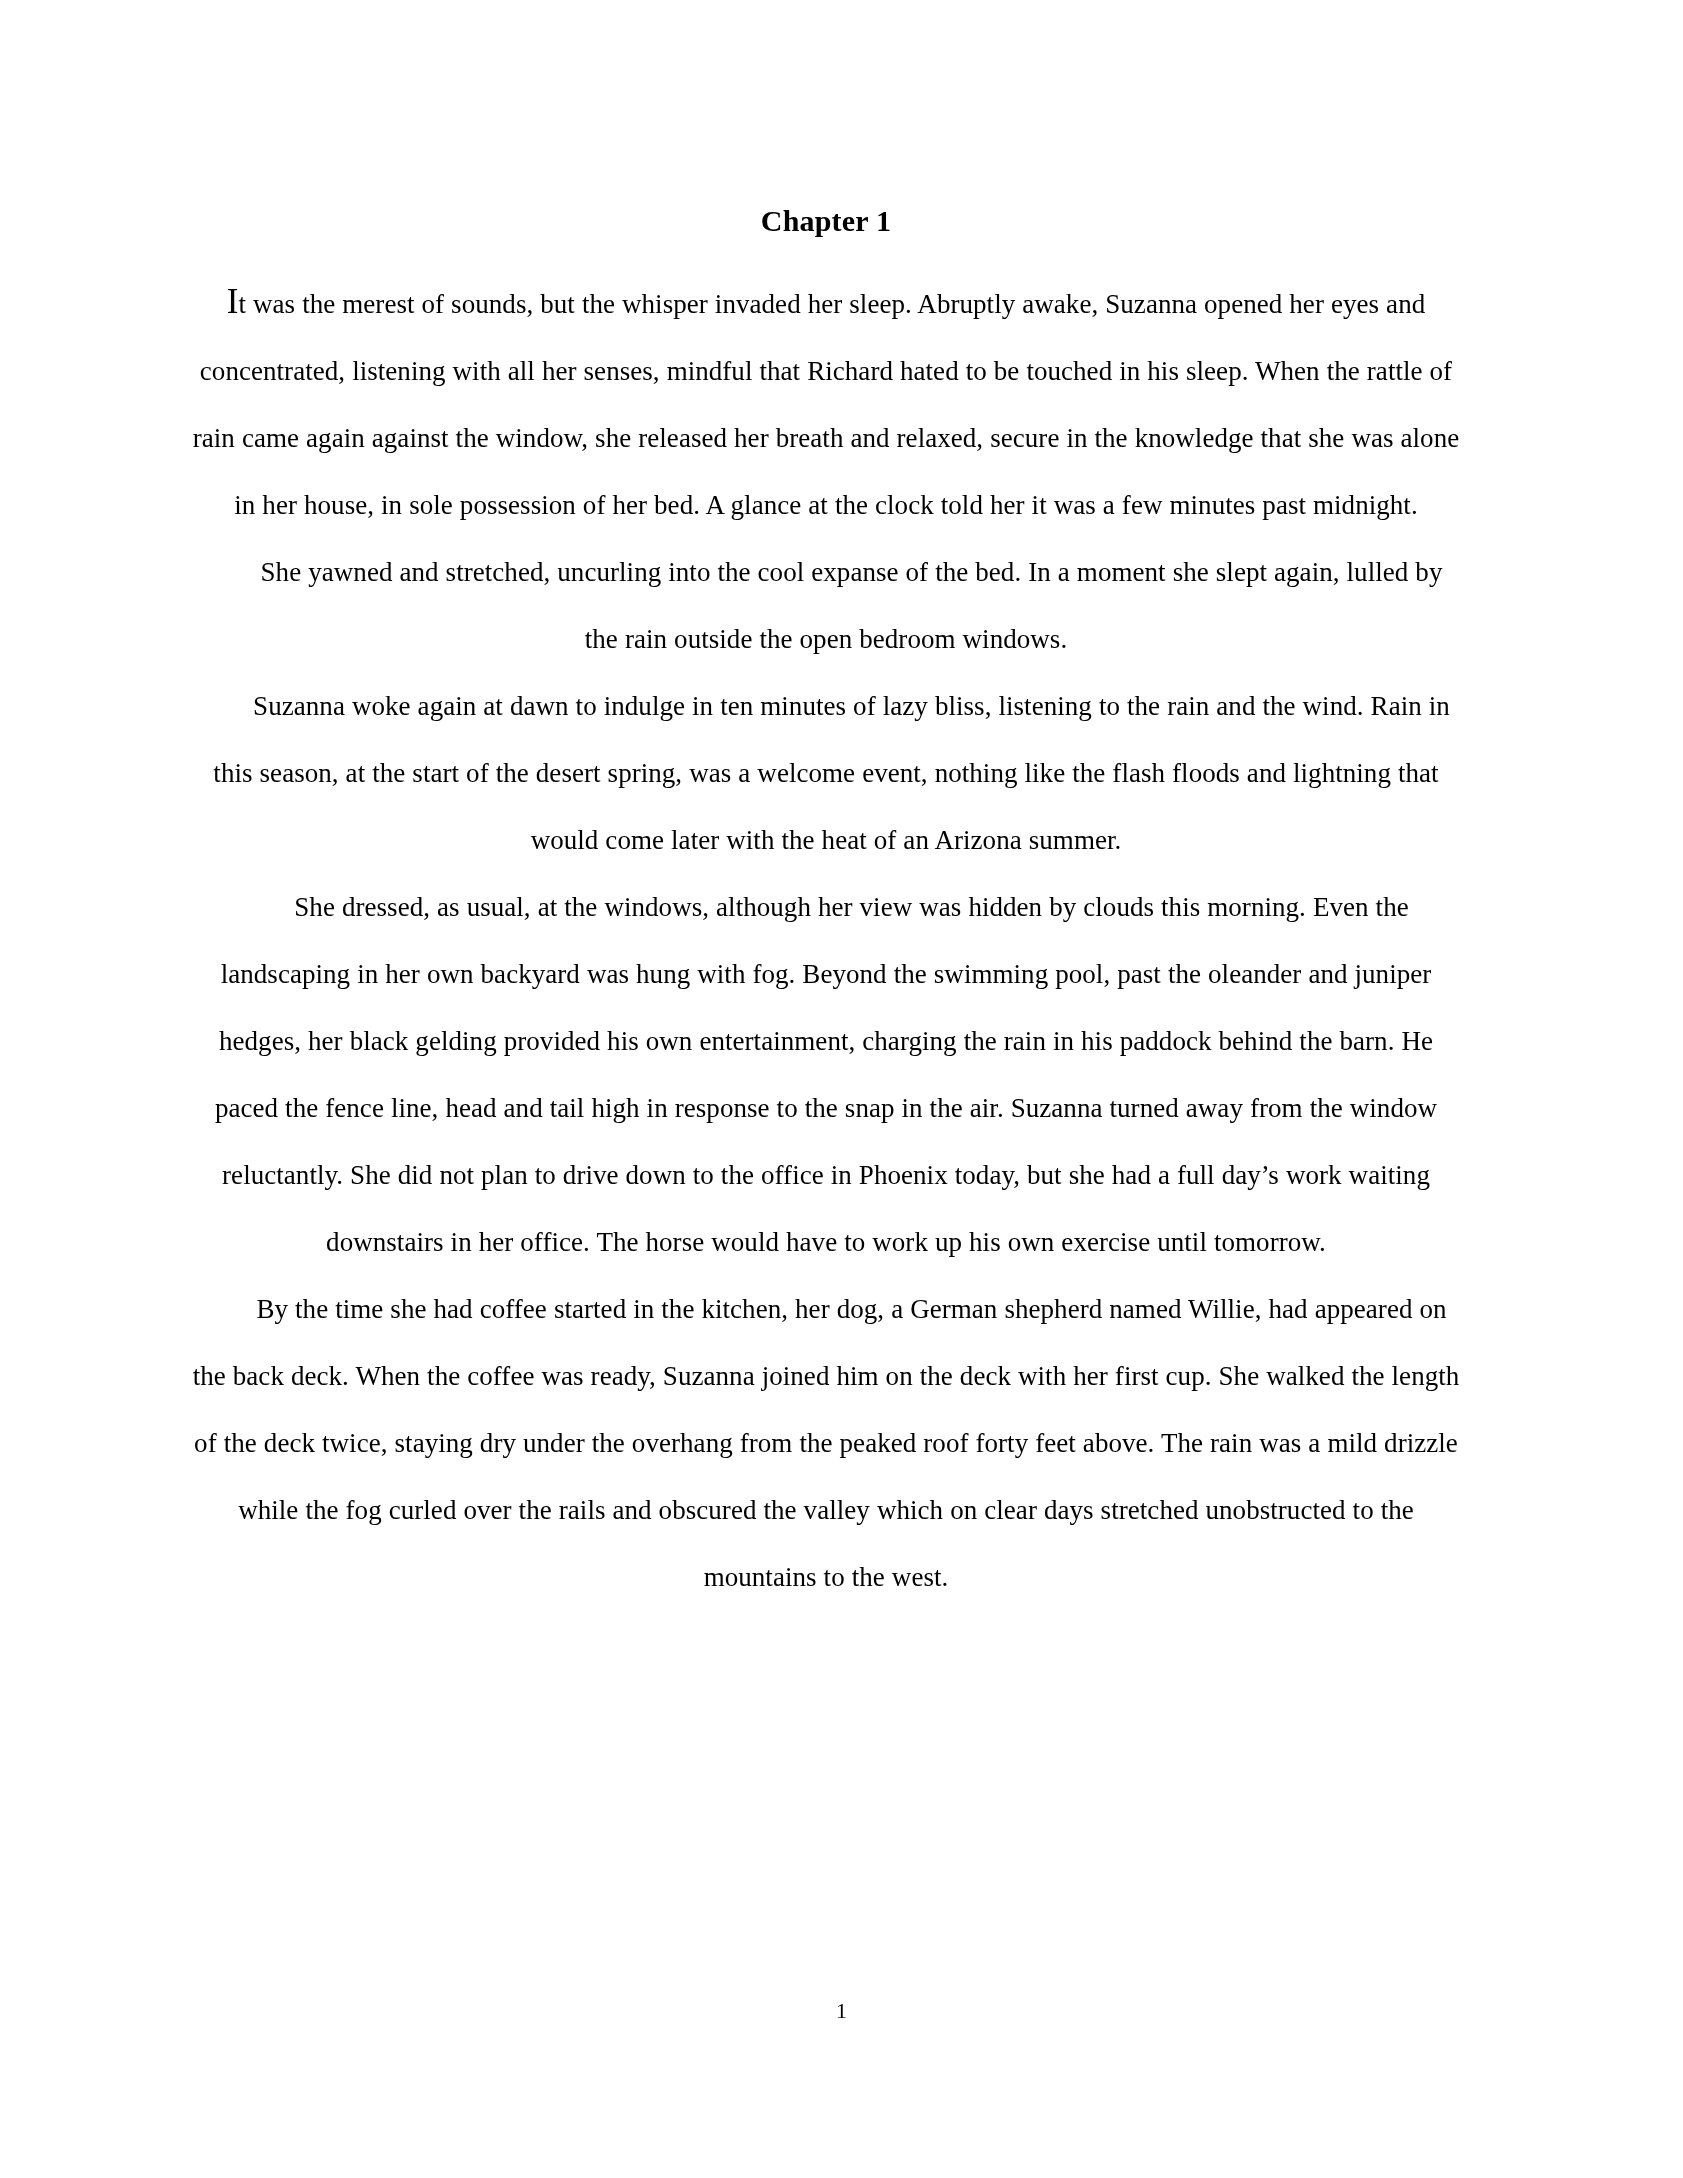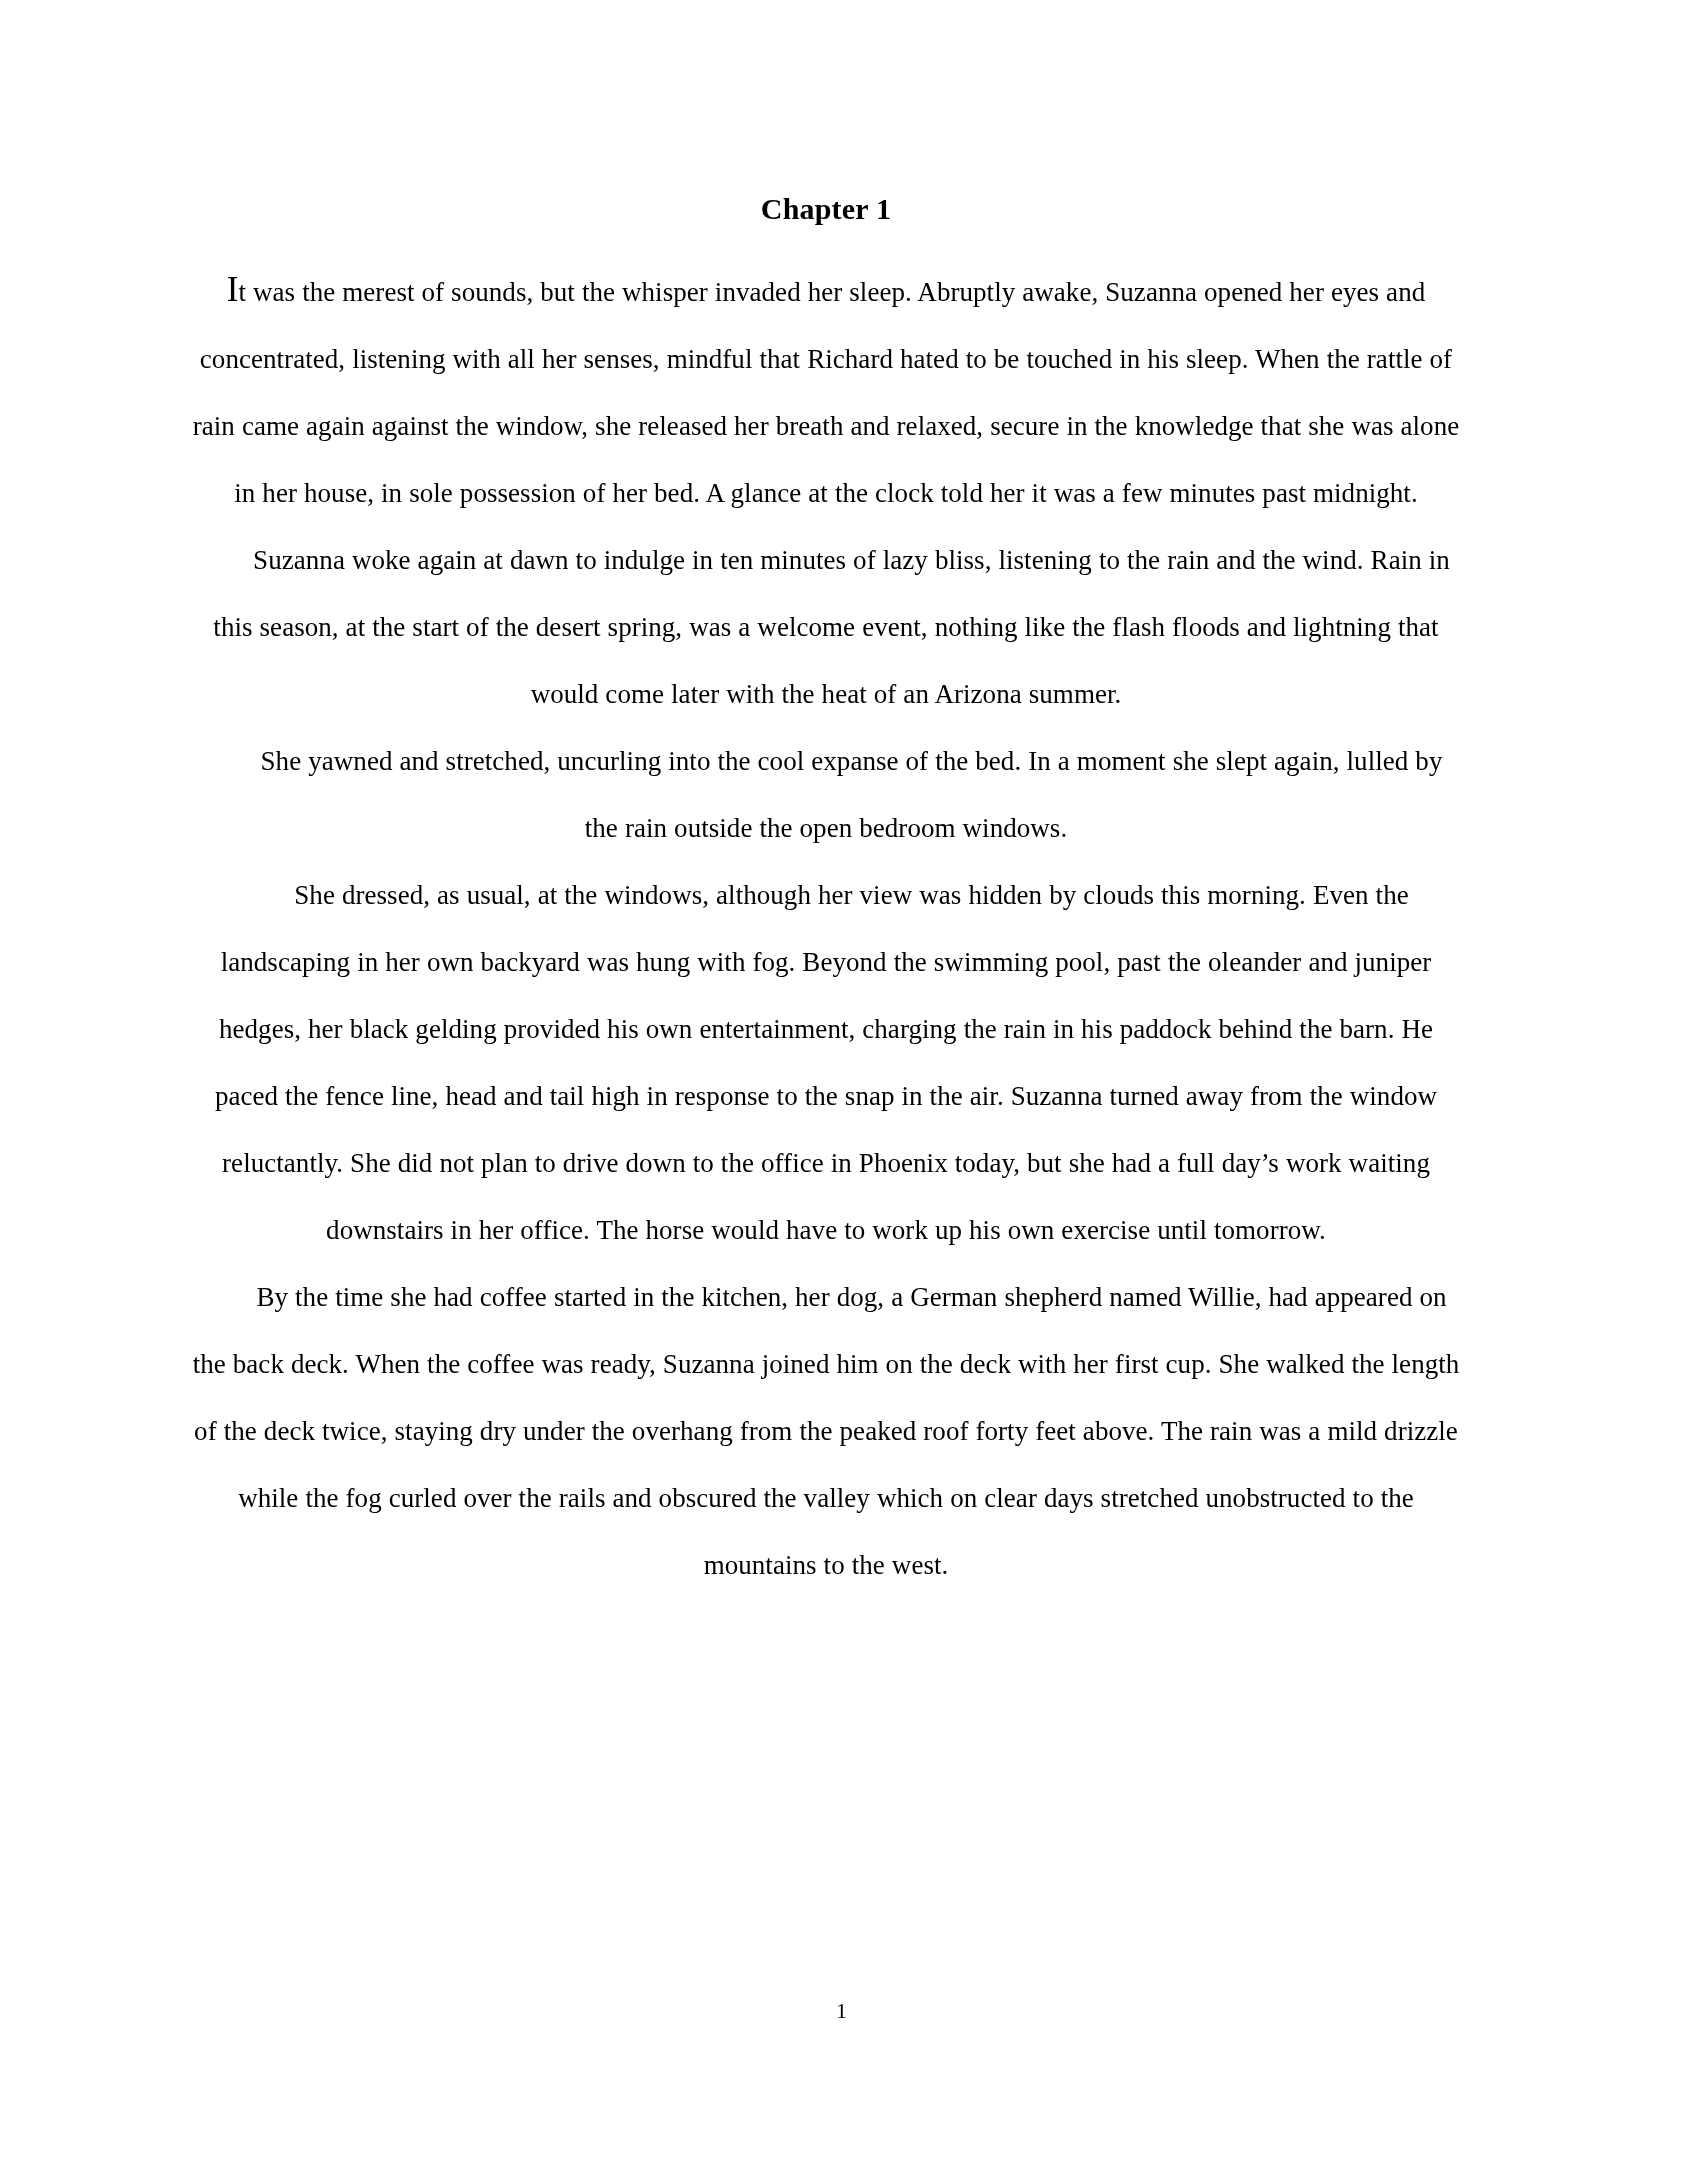--- a/index.html
+++ b/index.html
@@ -19,21 +19,21 @@
     position: relative;
     width: 1683px;
     height: 2178px;
     background: #ffffff;
     box-sizing: border-box;
   }
 
   .content {
     position: absolute;
     left: 191px;
-    top: 192px;
+    top: 204px;
     width: 1270px;
   }
 
   .chapter-heading {
     text-align: center;
     font-weight: bold;
     font-size: 30px;
     line-height: 1.1;
     margin: 0 0 0 0;
     letter-spacing: 0.2px;
@@ -78,23 +78,23 @@
 <div class="page">
 
   <div class="content">
 
     <h1 class="chapter-heading">Chapter 1</h1>
 
     <div class="body-block">
 
       <p class="para"><span class="dropcap">I</span><span>t was the merest of sounds, but the whisper invaded her sleep. Abruptly awake, Suzanna opened her eyes and concentrated, listening with all her senses, mindful that Richard hated to be touched in his sleep. When the rattle of rain came again against the window, she released her breath and relaxed, secure in the knowledge that she was alone in her house, in sole possession of her bed. A glance at the clock told her it was a few minutes past midnight.</span></p>
 
+      <p class="para indented"><span>She yawned and stretched, uncurling into the cool expanse of the bed. In a moment she slept again, lulled by the rain outside the open bedroom windows.</span></p>
+
       <p class="para indented"><span>Suzanna woke again at dawn to indulge in ten minutes of lazy bliss, listening to the rain and the wind. Rain in this season, at the start of the desert spring, was a welcome event, nothing like the flash floods and lightning that would come later with the heat of an Arizona summer.</span></p>
-
-      <p class="para indented"><span>She yawned and stretched, uncurling into the cool expanse of the bed. In a moment she slept again, lulled by the rain outside the open bedroom windows.</span></p>
 
       <p class="para indented"><span>She dressed, as usual, at the windows, although her view was hidden by clouds this morning. Even the landscaping in her own backyard was hung with fog. Beyond the swimming pool, past the oleander and juniper hedges, her black gelding provided his own entertainment, charging the rain in his paddock behind the barn. He paced the fence line, head and tail high in response to the snap in the air. Suzanna turned away from the window reluctantly. She did not plan to drive down to the office in Phoenix today, but she had a full day’s work waiting downstairs in her office. The horse would have to work up his own exercise until tomorrow.</span></p>
 
       <p class="para indented"><span>By the time she had coffee started in the kitchen, her dog, a German shepherd named Willie, had appeared on the back deck. When the coffee was ready, Suzanna joined him on the deck with her first cup. She walked the length of the deck twice, staying dry under the overhang from the peaked roof forty feet above. The rain was a mild drizzle while the fog curled over the rails and obscured the valley which on clear days stretched unobstructed to the mountains to the west.</span></p>
 
 
     </div>
   </div>
 
   <div class="page-number">1</div>

